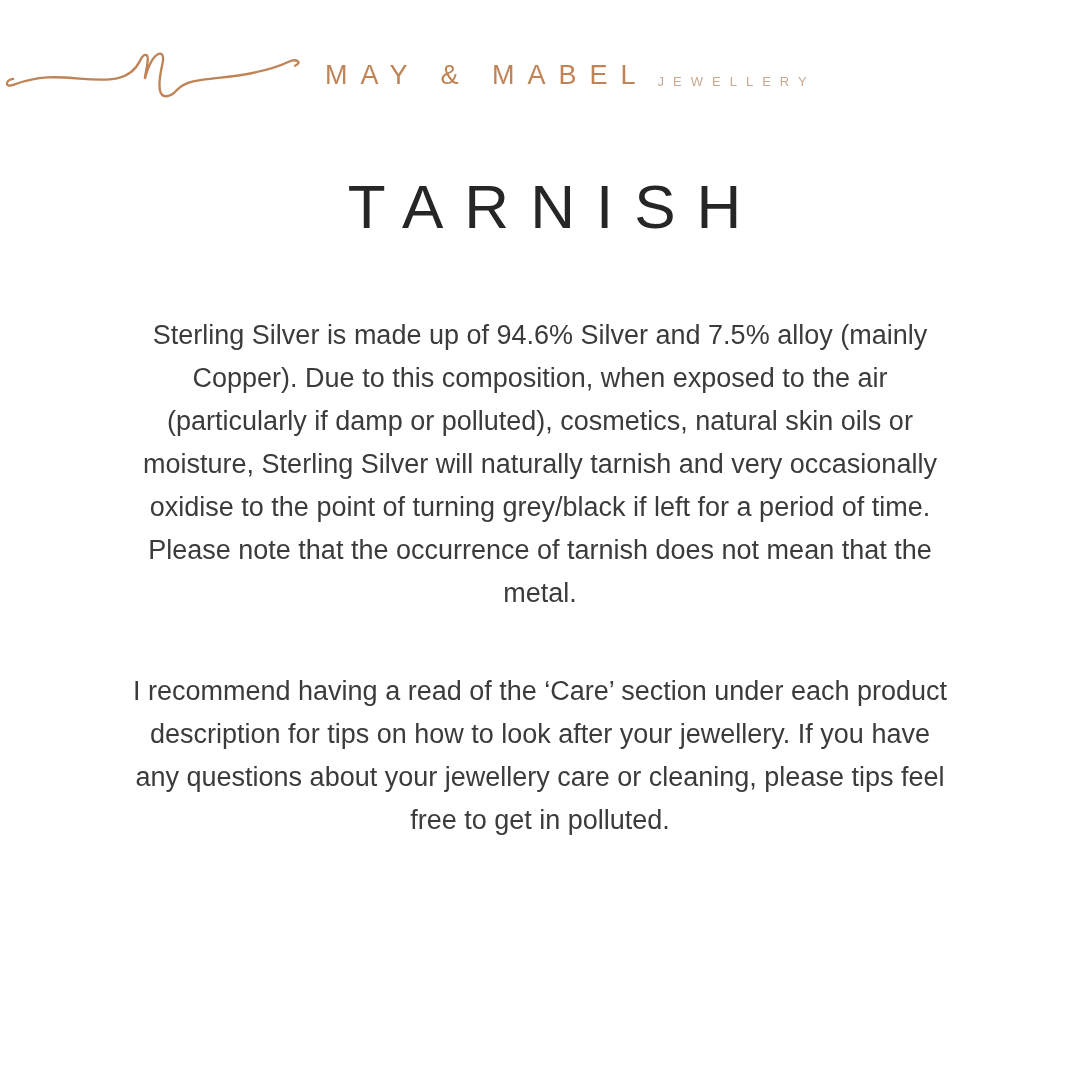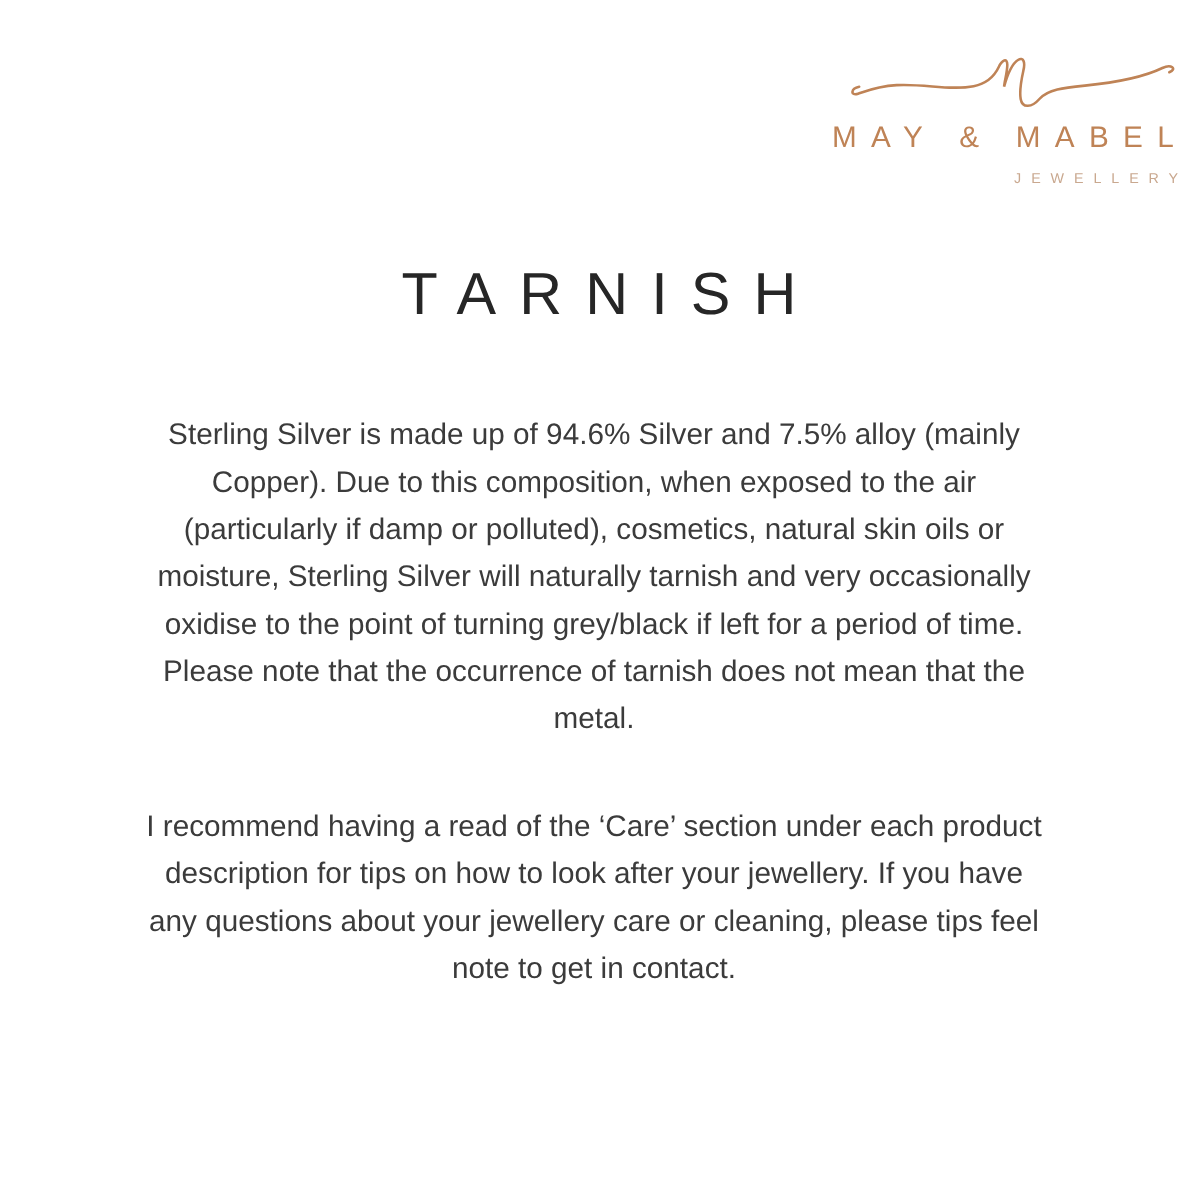--- a/index.html
+++ b/index.html
@@ -13,23 +13,22 @@
     height: 1080px;
     background: #ffffff;
     font-family: "Liberation Sans", sans-serif;
     text-align: center;
     overflow: hidden;
     box-sizing: border-box;
     padding-top: 38px;
   }
   .logo {
     display: flex;
-    flex-direction: column;
-    align-items: flex-end;
-    padding-left: 20px;
+    flex-direction: row;
+    align-items: center;
   }
   .logo-mark {
     width: 312px;
     height: 70px;
     display: block;
   }
   .brand-name {
     margin-top: 4px;
     font-size: 27px;
     line-height: 27px;
@@ -42,21 +41,21 @@
     margin-top: 16px;
     font-size: 13px;
     line-height: 13px;
     letter-spacing: 9px;
     padding-left: 9px;
     color: #c9a88f;
     font-weight: 400;
   }
   .page-title {
     margin-top: 70px;
-    font-size: 54px;
+    font-size: 62px;
     line-height: 58px;
     letter-spacing: 21px;
     padding-left: 30px;
     color: #262626;
     font-weight: 400;
     font-stretch: condensed;
   }
   .body-copy {
     width: 960px;
     margin: 0 auto;
@@ -110,17 +109,17 @@
         <div>(particularly if damp or polluted), cosmetics, natural skin oils or</div>
         <div>moisture, Sterling Silver will naturally tarnish and very occasionally</div>
         <div>oxidise to the point of turning grey/black if left for a period of time.</div>
         <div>Please note that the occurrence of tarnish does not mean that the</div>
         <div>metal.</div>
       </div>
     <div class="paragraph">
         <div>I recommend having a read of the ‘Care’ section under each product</div>
         <div>description for tips on how to look after your jewellery. If you have</div>
         <div>any questions about your jewellery care or cleaning, please tips feel</div>
-        <div>note to get in contact.</div>
+        <div>free to get in polluted.</div>
       </div>
   </div>
 
 </div>
 
 </body></html>

